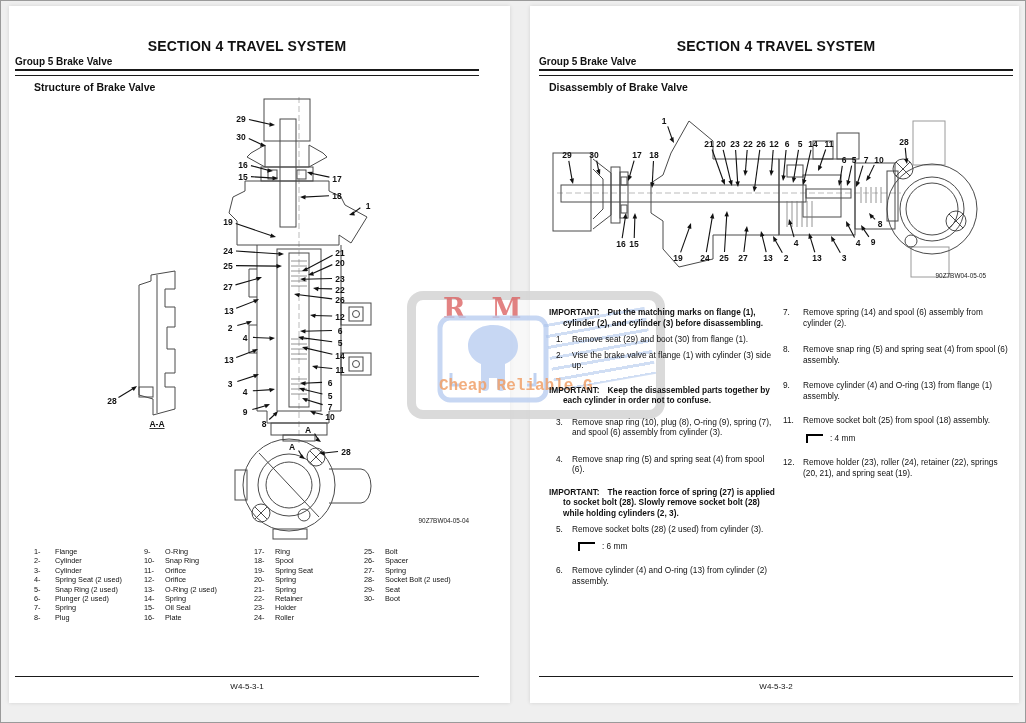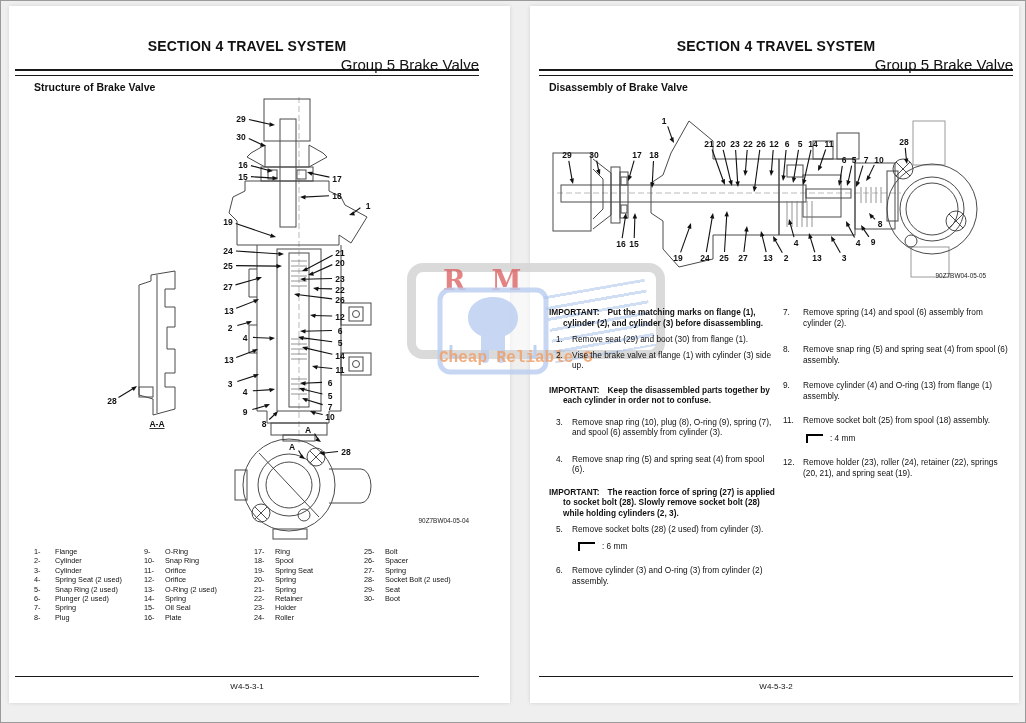--- a/index.html
+++ b/index.html
@@ -6,21 +6,21 @@
   .canvas{
     position:relative;width:1026px;height:723px;
     background:#efefef;border:1px solid #9a9a9a;box-sizing:border-box;
     font-family:"Liberation Sans",sans-serif;color:#111;overflow:hidden;
   }
   .page{position:absolute;top:5px;height:697px;background:#ffffff;box-shadow:0 0 4px rgba(0,0,0,.12);z-index:1;}
   .page.left{left:8px;width:501px;}
   .page.right{left:529px;width:489px;}
   .abs{position:absolute;z-index:3;}
   .hdr-title{font-size:14px;font-weight:bold;text-align:center;letter-spacing:.2px;}
-  .hdr-sub{font-size:15px;font-weight:normal;text-align:right;}
+  .hdr-sub{font-size:10px;font-weight:bold;text-align:left;}
   .hdr-rule{height:4px;border-top:2.2px solid #1a1a1a;border-bottom:1px solid #1a1a1a;}
   .sec-title{font-size:10.5px;font-weight:bold;}
   .fig-code{font-size:6.4px;color:#222;text-align:right;}
   .footer-rule{border-top:1.6px solid #1a1a1a;height:0;}
   .footer-num{font-size:8px;text-align:center;color:#111;}
 
   
   .parts{display:flex;font-size:7.3px;line-height:9.4px;}
   .pcol{flex:none;}
   .pcol.c1{width:110px}.pcol.c2{width:110px}.pcol.c3{width:110px}.pcol.c4{width:125px}
@@ -52,21 +52,21 @@
   .art{stroke:#4a4a4a;fill:none;stroke-width:1;}
   .art-light{stroke:#9a9a9a;fill:none;stroke-width:1;}
   .hatch{stroke:#787878;fill:none;stroke-width:.8;}
   .cl{stroke:#aaaaaa;stroke-width:.8;stroke-dasharray:6 3;fill:none;}
   .co-line{stroke:#111;stroke-width:1.1;}
   .co-arrow{fill:#111;}
   .co-text{font-family:"Liberation Sans",sans-serif;font-size:8.5px;font-weight:bold;fill:#111;text-anchor:middle;}
   .co-underline{text-decoration:underline;}
 
   
-  .watermark{position:absolute;left:406px;top:262px;width:258px;height:96px;z-index:2;}
+  .watermark{position:absolute;left:406px;top:290px;width:258px;height:128px;z-index:2;}
   .wm-card{position:absolute;inset:0;background:rgba(255,255,255,.55);border:9px solid rgba(206,206,206,.75);border-radius:16px;}
   .wm-rm{position:absolute;left:36px;top:2px;color:rgba(217,90,90,.75);font-family:"DejaVu Serif",serif;font-weight:bold;font-size:27px;}
   .wm-rm .l2{margin-left:26px;}
   .wm-logo{position:absolute;left:30px;top:24px;}
   .wm-stripes{position:absolute;left:142px;top:24px;width:102px;height:68px;
     background:repeating-linear-gradient(180deg,rgba(170,195,235,.55) 0 3px,transparent 3px 11px);
     transform:rotate(-10deg);}
   .wm-text{position:absolute;left:32px;top:86px;color:rgba(240,160,105,.85);font-size:16px;font-weight:bold;white-space:nowrap;font-family:Liberation Mono, monospace;}
 </style>
 </head>
@@ -551,21 +551,21 @@
     <div class="step mt6">
         <span class="snum">5.</span>
         <span class="stext">Remove socket bolts (28) (2 used) from cylinder (3).</span>
       </div>
     <div class="tool mt6">
         <span class="hexkey-icon"></span>
         <span>: 6 mm</span>
       </div>
     <div class="step mt13">
         <span class="snum">6.</span>
-        <span class="stext">Remove cylinder (3) and O-ring (3) from cylinder (2) assembly.</span>
+        <span class="stext">Remove cylinder (4) and O-ring (13) from cylinder (2) assembly.</span>
       </div>
   </div>
 
   <div class="abs icol colR" style="left:782px;top:306px;">
     <div class="step">
         <span class="snum">7.</span>
         <span class="stext">Remove spring (14) and spool (6) assembly from cylinder (2).</span>
       </div>
     <div class="step mt16">
         <span class="snum">8.</span>

